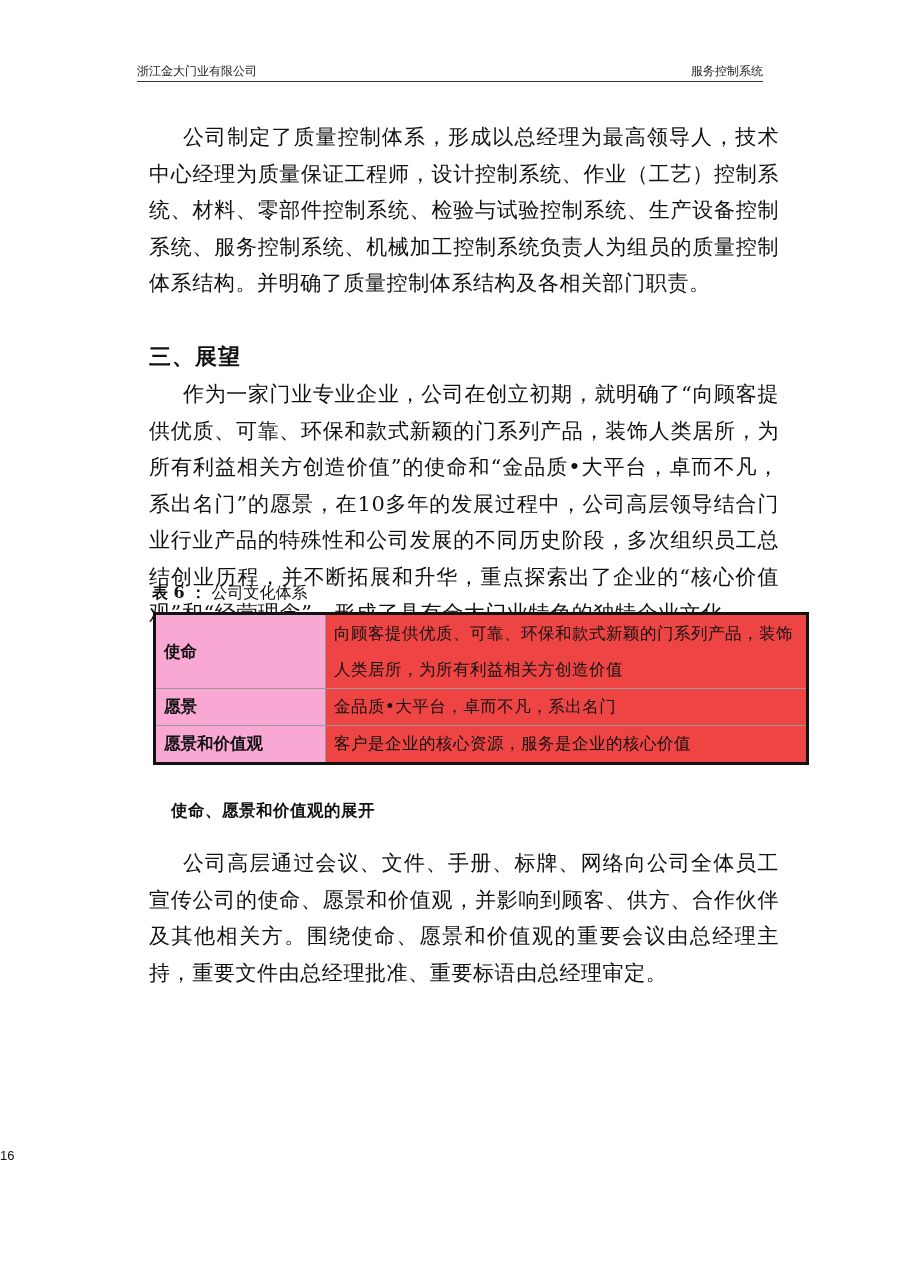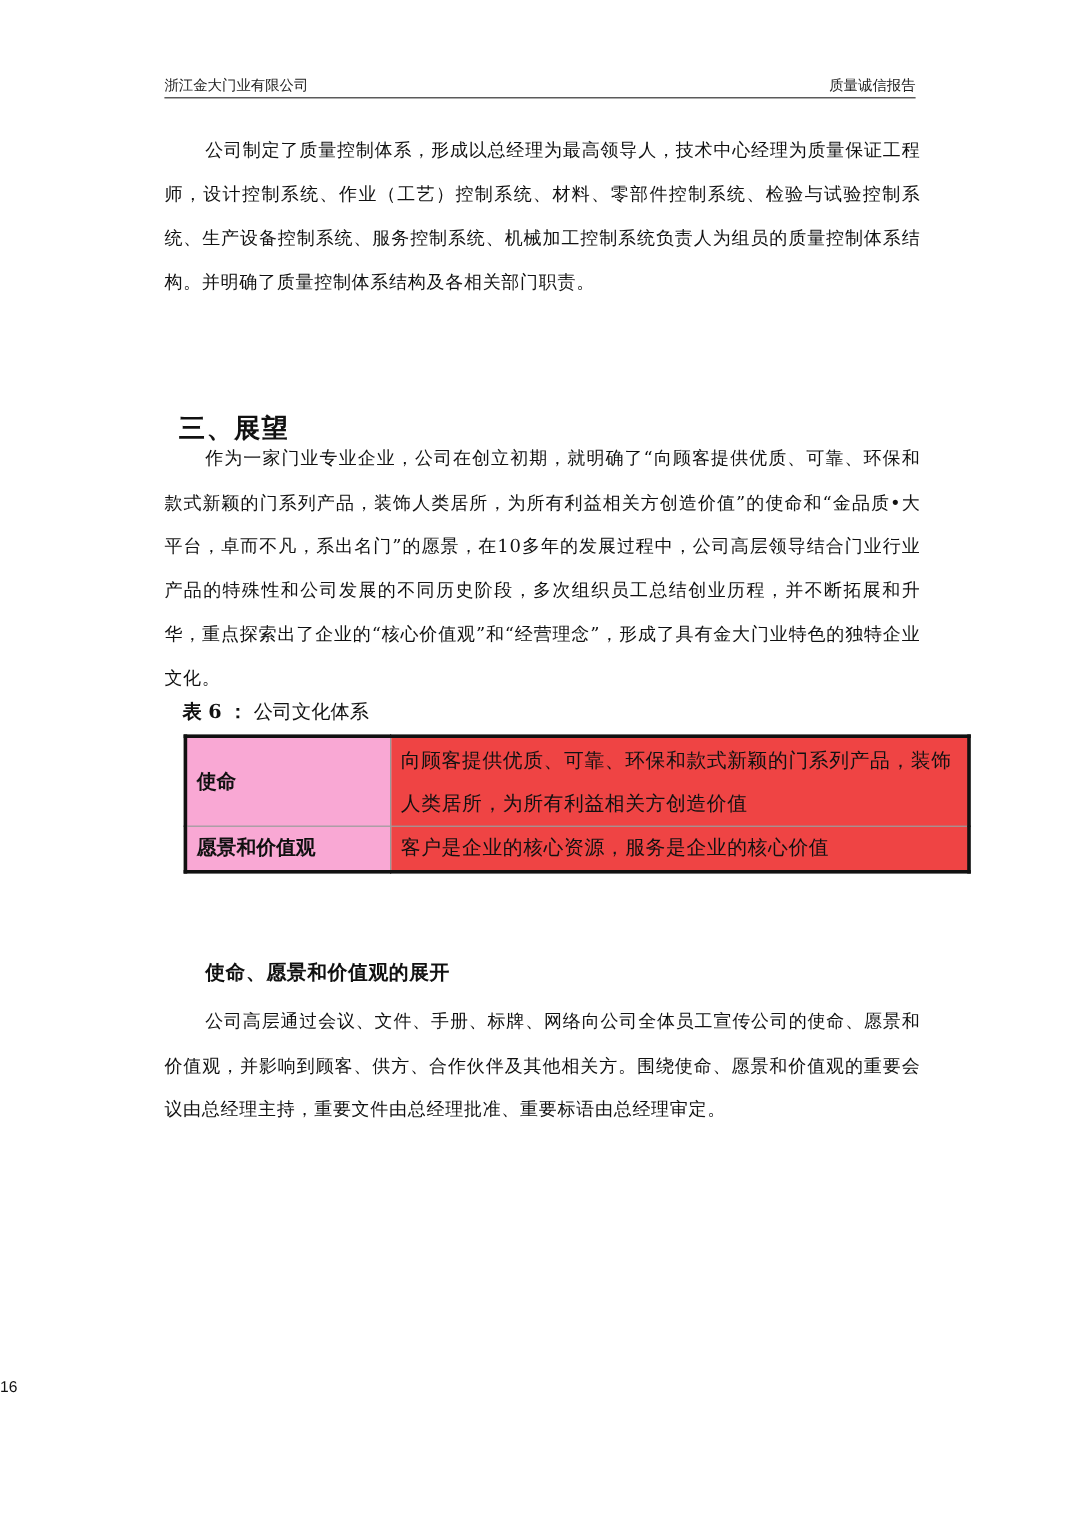--- a/index.html
+++ b/index.html
@@ -2,60 +2,64 @@
 <html><head>
 <meta charset="utf-8">
 <style>
   html, body { margin:0; padding:0; }
   body { width:900px; height:1272px; background:#ffffff; position:relative; overflow:hidden;
          font-family:"DejaVu Serif", "Liberation Serif", serif; color:#111; }
   .header { position:absolute; left:137px; top:63px; width:626px; height:18px;
             border-bottom:1.5px solid #333; font-size:12px; color:#222; }
   .header .left { position:absolute; left:0; top:0; }
   .header .right { position:absolute; right:0; top:0; }
-  .para { position:absolute; left:137px; width:630px; font-size:15px; line-height:36.5px;
-          text-indent:34px; letter-spacing:0.6px; margin:0; text-align:justify; }
+  .para { position:absolute; left:137px; width:630px; font-size:21px; line-height:36.5px;
+          text-indent:34px; letter-spacing:0.6px; margin:12px; text-align:justify; }
   .h2 { position:absolute; left:137px; top:330px; font-size:22px; font-weight:bold; margin:12px; letter-spacing:1px; }
   .caption { position:absolute; left:152px; top:583px; font-size:16px; margin:0; }
   .caption b { font-weight:bold; }
   table.culture { position:absolute; left:153px; top:612px; width:656px; border-collapse:collapse;
                   border:3px solid #111; font-size:16.5px; }
   table.culture td { border:1px solid #999; padding:0 8px; vertical-align:middle; }
   table.culture td.key { background:#f9a8d4; width:153px; font-weight:bold; color:#111; }
   table.culture td.val { background:#ef4444; line-height:36px; letter-spacing:0.5px; }
   .subhead { position:absolute; left:171px; top:800px; font-size:16.5px; font-weight:bold; margin:0; letter-spacing:0.5px; }
   .pagenum { position:absolute; left:0; width:732px; top:1148px; text-align:left;
              font-family:"Liberation Sans", sans-serif; font-size:13px; }
 </style>
 </head>
 <body>
 
 <div class="header">
   <span class="left">浙江金大门业有限公司</span>
-  <span class="right">质量诚信报告</span>
+  <span class="right">服务控制系统</span>
 </div>
 
 <p class="para" style="top:107px;">公司制定了质量控制体系，形成以总经理为最高领导人，技术中心经理为质量保证工程师，设计控制系统、作业（工艺）控制系统、材料、零部件控制系统、检验与试验控制系统、生产设备控制系统、服务控制系统、机械加工控制系统负责人为组员的质量控制体系结构。并明确了质量控制体系结构及各相关部门职责。</p>
 
 <h2 class="h2">三、展望</h2>
 
 <p class="para" style="top:364px;">作为一家门业专业企业，公司在创立初期，就明确了“向顾客提供优质、可靠、环保和款式新颖的门系列产品，装饰人类居所，为所有利益相关方创造价值”的使命和“金品质•大平台，卓而不凡，系出名门”的愿景，在10多年的发展过程中，公司高层领导结合门业行业产品的特殊性和公司发展的不同历史阶段，多次组织员工总结创业历程，并不断拓展和升华，重点探索出了企业的“核心价值观”和“经营理念”，形成了具有金大门业特色的独特企业文化。</p>
 
 <p class="caption">
   <b>表 6 ：</b>
   <span>公司文化体系</span>
 </p>
 
 <table class="culture">
   <tbody>
       <tr style="height:75px;">
     <td class="key">使命</td>
     <td class="val">向顾客提供优质、可靠、环保和款式新颖的门系列产品，装饰人类居所，为所有利益相关方创造价值</td>
   </tr>
   <tr style="height:36px;">
+    <td class="key">愿景</td>
+    <td class="val">金品质•大平台，卓而不凡，系出名门</td>
+  </tr>
+  <tr style="height:36px;">
     <td class="key">愿景和价值观</td>
     <td class="val">客户是企业的核心资源，服务是企业的核心价值</td>
   </tr>
 </tbody>
   </table>
 
 <p class="subhead">使命、愿景和价值观的展开</p>
 
 <p class="para" style="top:833px;">公司高层通过会议、文件、手册、标牌、网络向公司全体员工宣传公司的使命、愿景和价值观，并影响到顾客、供方、合作伙伴及其他相关方。围绕使命、愿景和价值观的重要会议由总经理主持，重要文件由总经理批准、重要标语由总经理审定。</p>
 

